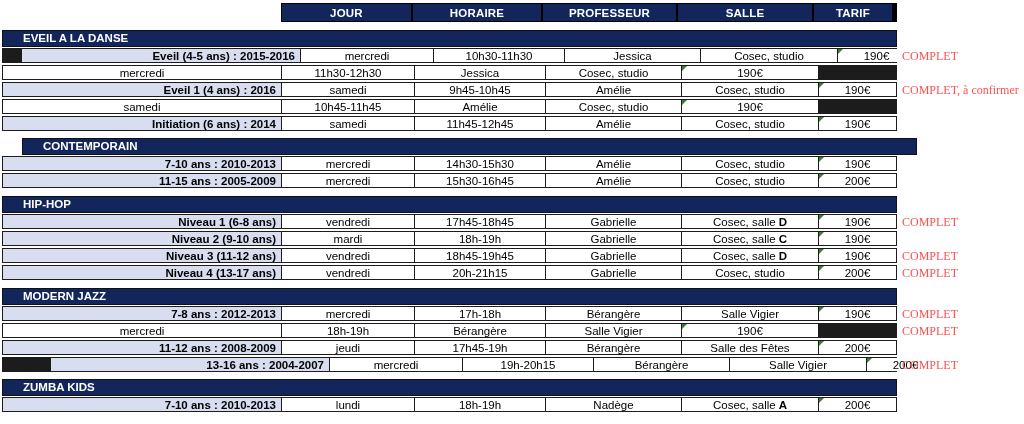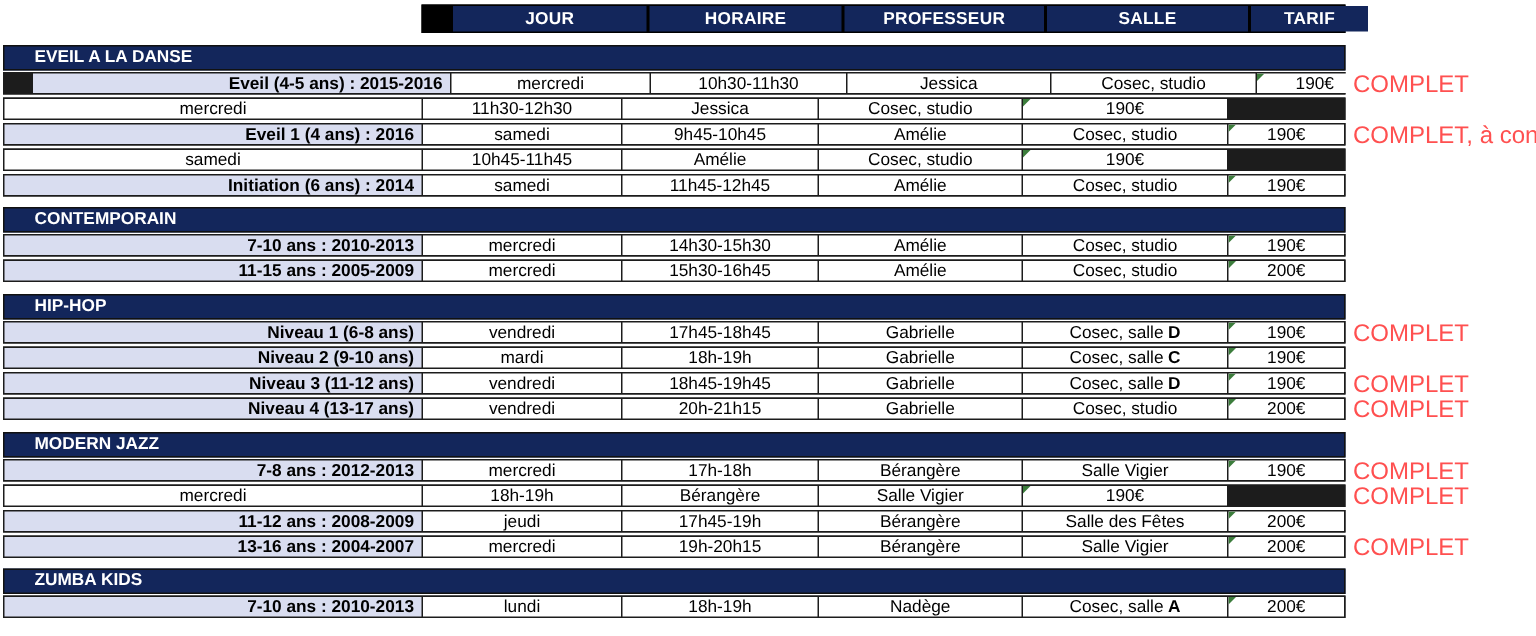--- a/index.html
+++ b/index.html
@@ -9,21 +9,21 @@
     --green: #3C7D3C;
     --border: #1c1c1c;
   }
   html, body { margin:0; padding:0; background:#fff; }
   body { width:1024px; height:424px; font-family:"Liberation Sans", sans-serif; }
   .page { position:relative; width:1024px; height:424px; background:#fff; overflow:hidden; }
 
   .hdr {
     position:absolute; left:281px; top:3px; width:616px; height:19px;
     background:#000; border:1px solid #000; box-sizing:border-box;
-    display:grid; grid-template-columns:129px 128px 133px 134px 78px; gap:2px;padding-left:20px;
+    display:grid; grid-template-columns:129px 128px 133px 134px 78px; gap:2px;
   }
   .hdr-cell {
     background:var(--navy); color:#fff; font-weight:bold; font-size:11.5px;
     display:flex; align-items:center; justify-content:center; letter-spacing:0.2px;
   }
 
   .band {
     position:absolute; left:2px; width:895px; height:17px;
     background:var(--navy); border:1px solid #111; box-sizing:border-box;
     color:#fff; font-weight:bold; font-size:11.5px; line-height:14px; padding-left:20px;
@@ -44,21 +44,21 @@
   }
   .cell-tarif { position:relative; }
   .tri {
     position:absolute; left:0; top:0; width:0; height:0;
     border-top:5px solid var(--green); border-right:5px solid transparent;
   }
   .salle-bold { font-weight:bold; margin-left:3px; }
   .salle-bold:empty { margin-left:0; }
   .note {
     position:absolute; left:899px; top:1px; color:var(--red);
-    font-size:16px; line-height:13px; white-space:nowrap;
+    font-size:12px; line-height:13px; white-space:nowrap;font-family:Liberation Serif, serif;
   }
 </style>
 </head>
 <body>
 
 <div class="page">
 
   <div class="hdr">
     <div class="hdr-cell">JOUR</div>
     <div class="hdr-cell">HORAIRE</div>
@@ -137,21 +137,21 @@
     <div class="cell">
       <span>Cosec, studio</span>
           <span class="salle-bold"></span>
     </div>
     <div class="cell cell-tarif">
       <span class="tri"></span>
       <span>190€</span>
     </div>
     <span class="note"></span>
   </div>
-      <div class="band" style="top: 138px;">
+      <div class="band" style="top: 138px; margin-left: 20px;">
     <span>CONTEMPORAIN</span>
   </div>
       <div class="row" style="top: 156px;">
     <div class="cell cell-label">7-10 ans : 2010-2013</div>
     <div class="cell">mercredi</div>
     <div class="cell">14h30-15h30</div>
     <div class="cell">Amélie</div>
     <div class="cell">
       <span>Cosec, studio</span>
           <span class="salle-bold"></span>
@@ -280,21 +280,21 @@
     <div class="cell">
       <span>Salle des Fêtes</span>
           <span class="salle-bold"></span>
     </div>
     <div class="cell cell-tarif">
       <span class="tri"></span>
       <span>200€</span>
     </div>
     <span class="note"></span>
   </div>
-      <div class="row" style="top: 357px;">
+      <div class="row" style="top: 357px; padding-left: 48px;">
     <div class="cell cell-label">13-16 ans : 2004-2007</div>
     <div class="cell">mercredi</div>
     <div class="cell">19h-20h15</div>
     <div class="cell">Bérangère</div>
     <div class="cell">
       <span>Salle Vigier</span>
           <span class="salle-bold"></span>
     </div>
     <div class="cell cell-tarif">
       <span class="tri"></span>

